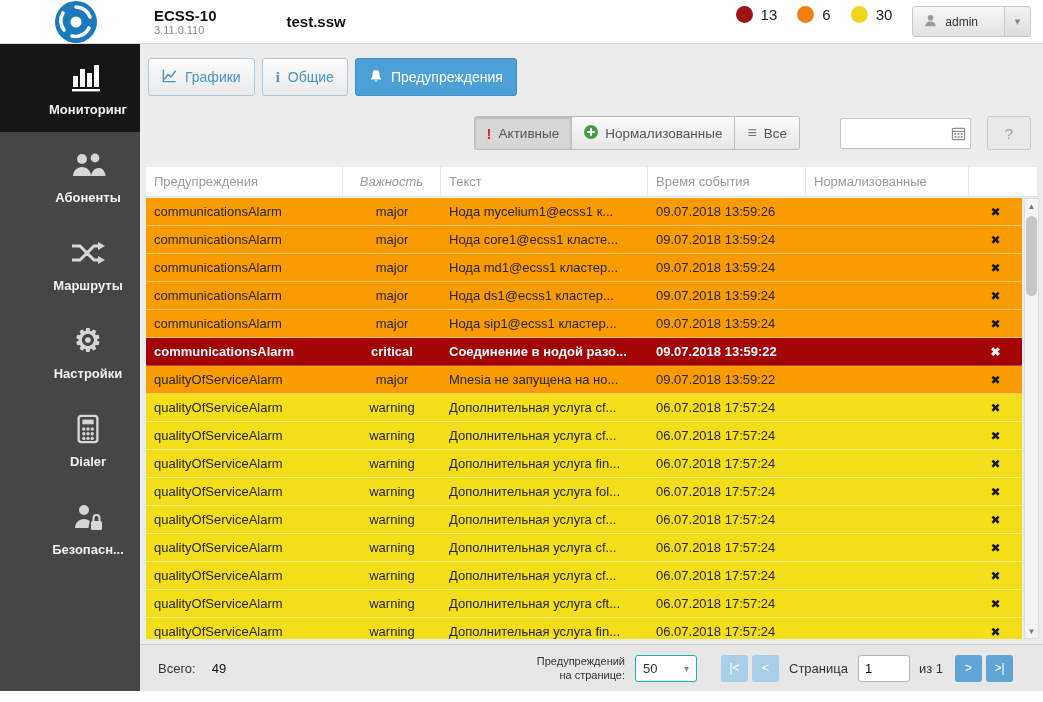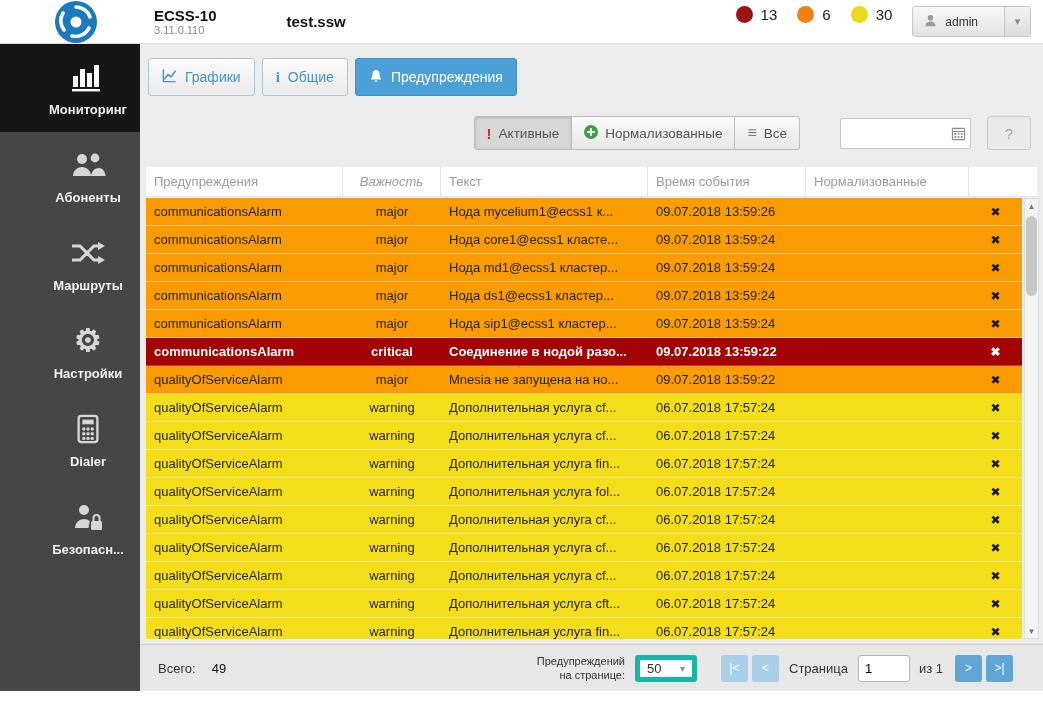--- a/index.html
+++ b/index.html
@@ -81,21 +81,21 @@
               font-size:8px; color:#777; cursor:pointer; }
   .sb-up { top:0; } .sb-down { bottom:0; }
   .sb-thumb { position:absolute; left:1px; top:17px; width:11px; height:80px; background:#c6c6c6; border-radius:6px; cursor:grab; }
 
   
   .footer { position:absolute; left:0; top:600px; width:100%; height:47px; background:#e7e7e7; border-top:1px solid #cfcfcf;
             display:flex; align-items:center; font-size:13px; color:#333; }
   .total-label { margin-left:18px; }
   .total-value { margin-left:16px; color:#111; }
   .pp-label { margin-left:auto; text-align:right; font-size:11px; line-height:1.3; color:#333; margin-right:10px; }
-  .pp-select { width:62px; height:27px; background:#fff; border:5px solid #14b8a6; border-radius:3px;
+  .pp-select { width:62px; height:27px; background:#fff; border:1px solid #14b8a6; border-radius:3px;
                display:flex; align-items:center; justify-content:space-between; padding:0 7px; cursor:pointer; margin-right:24px; }
   .pp-caret { color:#8a8a8a; font-size:10px; }
   .pg { width:27px; height:27px; border-radius:3px; border:0; color:#fff; font-size:12px;
         display:flex; align-items:center; justify-content:center; cursor:pointer; }
   .pg.light { background:#a9cfe8; }
   .pg.dark { background:#61a5d6; }
   .pg + .pg { margin-left:4px; }
   .page-word { margin:0 10px; }
   .page-input { width:52px; height:27px; border:1px solid #b5b5b5; border-radius:3px; padding:0 6px; font-size:13px; outline:0; }
   .of-label { margin:0 12px 0 9px; }

